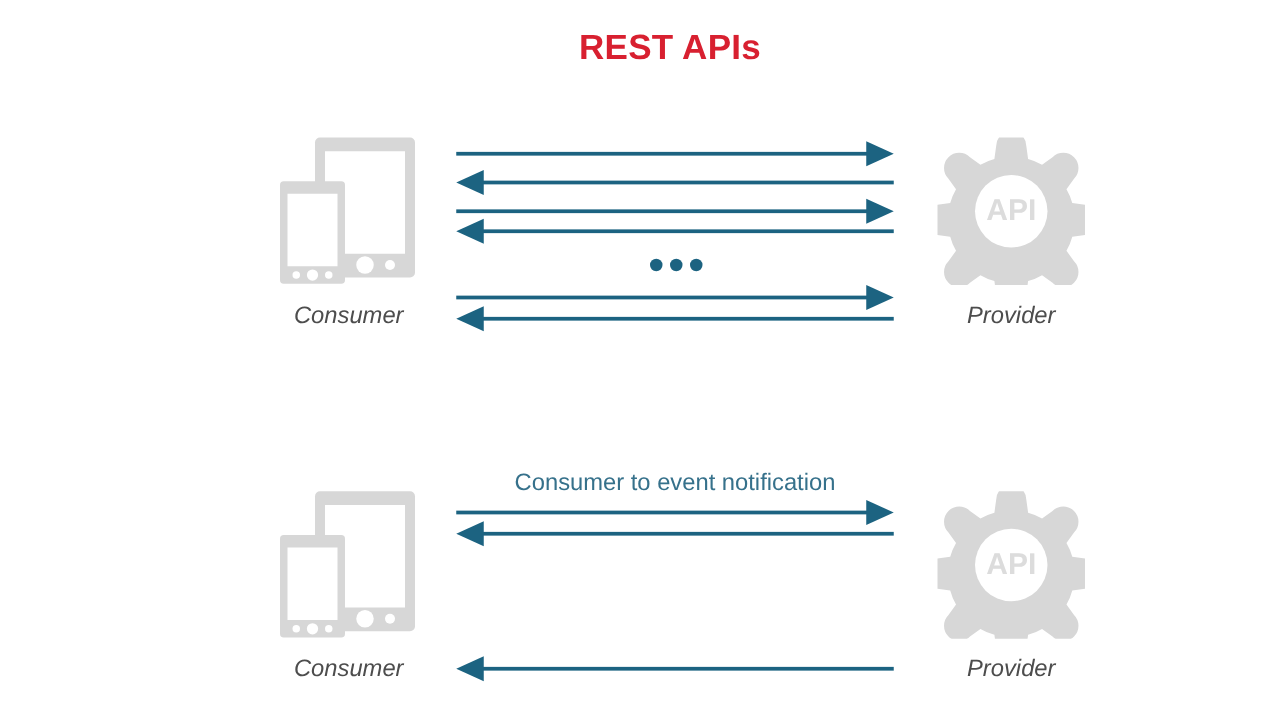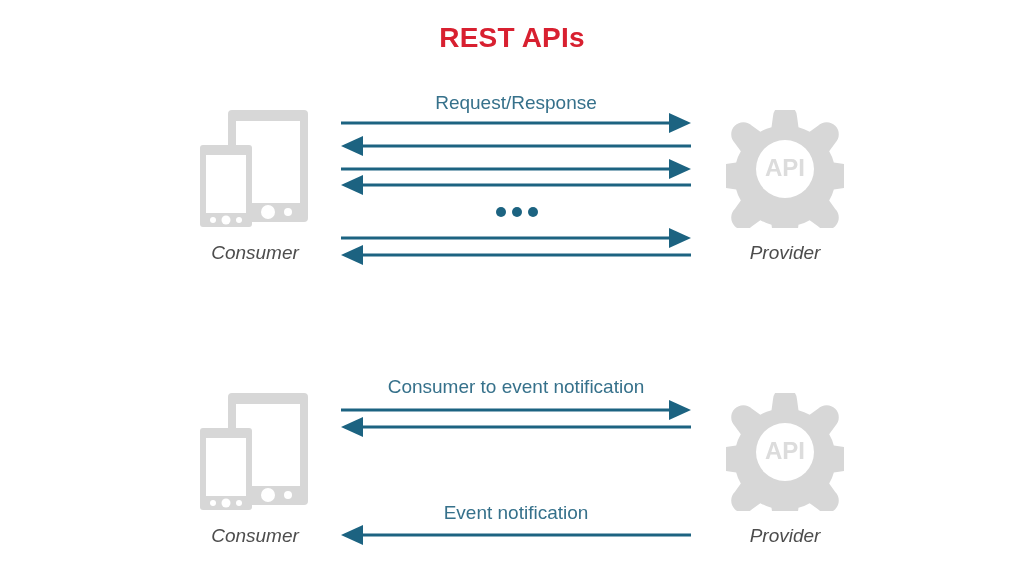--- a/index.html
+++ b/index.html
@@ -15,20 +15,21 @@
     font-family: "Liberation Sans", sans-serif;
     -webkit-font-smoothing: antialiased;
   }
 
   .canvas {
     position: absolute;
     inset: 0;
     width: 860px;
     height: 576px;
     background: #ffffff;
+    margin-left: 24px;
   }
 
   
   .section-title {
     position: absolute;
     left: 0;
     width: 1024px;
     text-align: center;
     color: #d82030;
     font-weight: bold;
@@ -117,21 +118,20 @@
     background: #1c6381;
   }
 </style>
 </head>
 <body>
 
 <div class="canvas">
 
   <div class="section-title" id="title-rest">REST APIs</div>
 
-  <div class="flow-label" id="label-reqres">Request/Response</div>
 
   <div class="icon-devices" id="devices-top">
     <svg viewBox="0 0 112 122" width="112" height="122" aria-hidden="true">
 
       <path fill="#d7d7d7" d="M33 2 h72 a4 4 0 0 1 4 4 v104 a4 4 0 0 1 -4 4 h-72 a4 4 0 0 1 -4 -4 v-104 a4 4 0 0 1 4 -4 z"></path>
       <rect x="37" y="13" width="64" height="82" fill="#ffffff"></rect>
       <circle cx="69" cy="104" r="7" fill="#ffffff"></circle>
       <circle cx="49" cy="104" r="4" fill="#ffffff"></circle>
       <circle cx="89" cy="104" r="4" fill="#ffffff"></circle>
 
@@ -167,21 +167,20 @@
 
   <div id="ellipsis">
     <span></span>
     <span></span>
     <span></span>
   </div>
 
 
   <div class="flow-label" id="label-subscribe">Consumer to event notification</div>
 
-  <div class="flow-label" id="label-eventnotif">Event notification</div>
 
   <div class="icon-devices" id="devices-bottom">
     <svg viewBox="0 0 112 122" width="112" height="122" aria-hidden="true">
       <path fill="#d7d7d7" d="M33 2 h72 a4 4 0 0 1 4 4 v104 a4 4 0 0 1 -4 4 h-72 a4 4 0 0 1 -4 -4 v-104 a4 4 0 0 1 4 -4 z"></path>
       <rect x="37" y="13" width="64" height="82" fill="#ffffff"></rect>
       <circle cx="69" cy="104" r="7" fill="#ffffff"></circle>
       <circle cx="49" cy="104" r="4" fill="#ffffff"></circle>
       <circle cx="89" cy="104" r="4" fill="#ffffff"></circle>
       <path fill="#d7d7d7" d="M4 37 h46 a3 3 0 0 1 3 3 v76 a3 3 0 0 1 -3 3 h-46 a3 3 0 0 1 -3 -3 v-76 a3 3 0 0 1 3 -3 z"></path>
       <rect x="7" y="47" width="40" height="58" fill="#ffffff"></rect>

